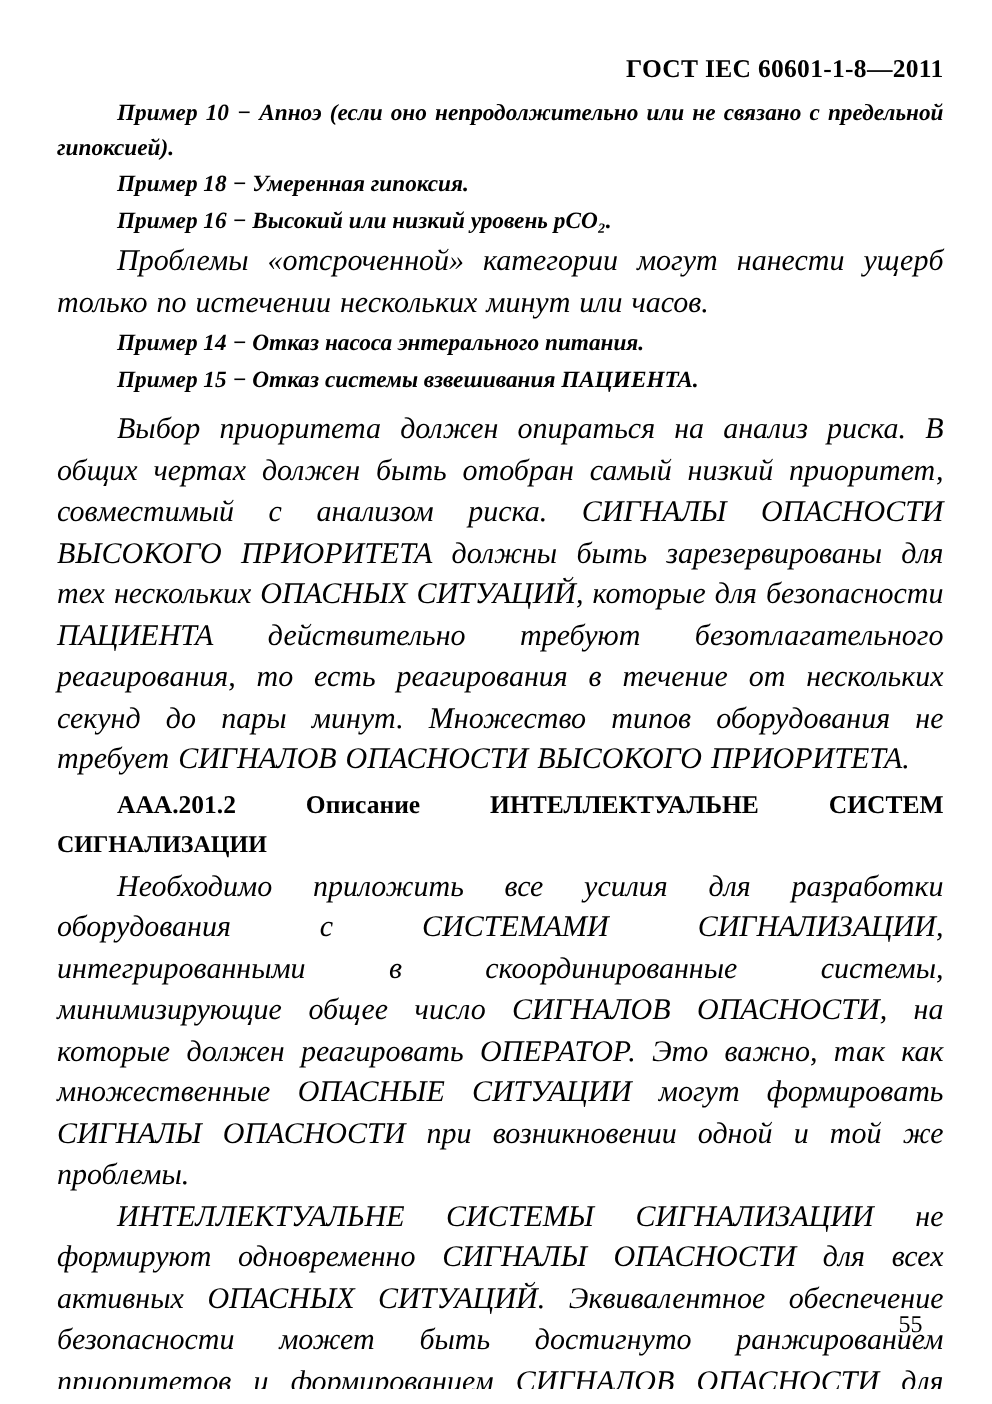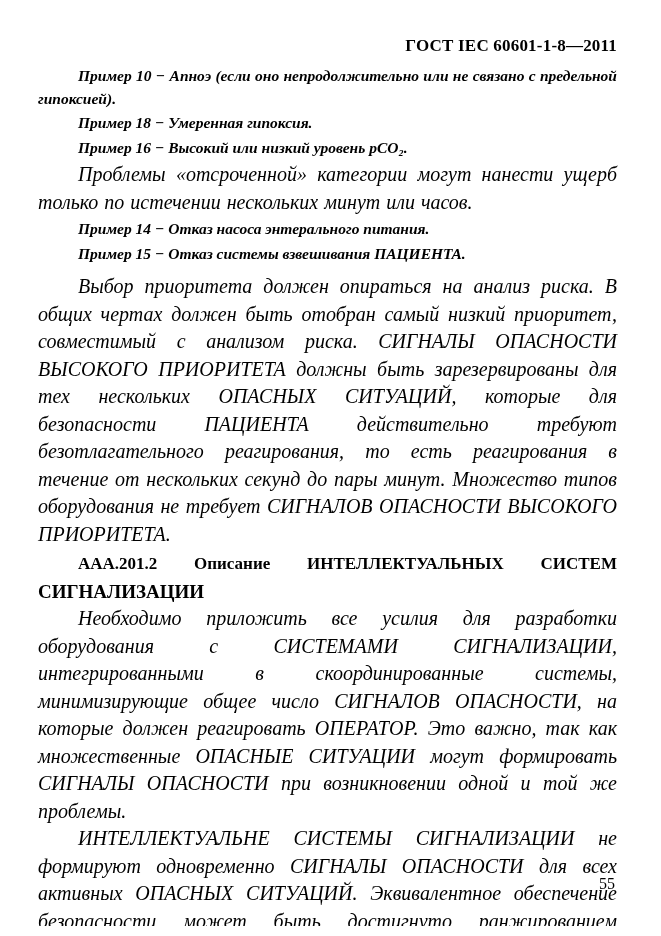--- a/index.html
+++ b/index.html
@@ -8,21 +8,21 @@
     background: #ffffff;
   }
   .page {
     position: relative;
     width: 661px;
     height: 926px;
     box-sizing: border-box;
     background: #ffffff;
     color: #000000;
     font-family: "Liberation Serif", "DejaVu Serif", serif;
-    padding: 36px 44px 0 38px;
+    padding: 36px 32px 0 38px;
     overflow: hidden;
   }
   .running-header {
     text-align: right;
     font-weight: bold;
     font-size: 17px;
     line-height: 20px;
     margin-bottom: 9px;
     letter-spacing: 0.2px;
   }
@@ -49,21 +49,21 @@
   .heading-line1 {
     font-size: 17px;
     line-height: 27.5px;
     font-weight: bold;
     text-indent: 40px;
     text-align: justify;
     text-align-last: justify;
     margin-top: 2px;
   }
   .heading-line2 {
-    font-size: 19px;
+    font-size: 16px;
     line-height: 27.5px;
     font-weight: bold;
   }
   .page-number {
     position: absolute;
     right: 46px;
     bottom: 34px;
     font-size: 16px;
     line-height: 16px;
   }
@@ -85,21 +85,21 @@
 
     <p class="body-para">Проблемы «отсроченной» категории могут нанести ущерб только по истечении нескольких минут или часов.</p>
 
 
     <p class="example">Пример 14 − Отказ насоса энтерального питания.</p>
 
     <p class="example">Пример 15 − Отказ системы взвешивания ПАЦИЕНТА.</p>
 
     <p class="body-para spaced-top">Выбор приоритета должен опираться на анализ риска. В общих чертах должен быть отобран самый низкий приоритет, совместимый с анализом риска. СИГНАЛЫ ОПАСНОСТИ ВЫСОКОГО ПРИОРИТЕТА должны быть зарезервированы для тех нескольких ОПАСНЫХ СИТУАЦИЙ, которые для безопасности ПАЦИЕНТА действительно требуют безотлагательного реагирования, то есть реагирования в течение от нескольких секунд до пары минут. Множество типов оборудования не требует СИГНАЛОВ ОПАСНОСТИ ВЫСОКОГО ПРИОРИТЕТА.</p>
 
-    <p class="heading-line1">ААА.201.2 Описание ИНТЕЛЛЕКТУАЛЬНЫХ СИСТЕМ</p>
+    <p class="heading-line1">ААА.201.2 Описание ИНТЕЛЛЕКТУАЛЬНЕ СИСТЕМ</p>
 
     <p class="heading-line2">СИГНАЛИЗАЦИИ</p>
 
     <p class="body-para">Необходимо приложить все усилия для разработки оборудования с СИСТЕМАМИ СИГНАЛИЗАЦИИ, интегрированными в скоординированные системы, минимизирующие общее число СИГНАЛОВ ОПАСНОСТИ, на которые должен реагировать ОПЕРАТОР. Это важно, так как множественные ОПАСНЫЕ СИТУАЦИИ могут формировать СИГНАЛЫ ОПАСНОСТИ при возникновении одной и той же проблемы.</p>
 
     <p class="body-para cont">ИНТЕЛЛЕКТУАЛЬНЕ СИСТЕМЫ СИГНАЛИЗАЦИИ не формируют одновременно СИГНАЛЫ ОПАСНОСТИ для всех активных ОПАСНЫХ СИТУАЦИЙ. Эквивалентное обеспечение безопасности может быть достигнуто ранжированием приоритетов и формированием СИГНАЛОВ ОПАСНОСТИ для подгруппы текущих активных ОПАСНЫХ СИТУАЦИЙ. Когда одновременно</p>
 
   </div>
 
   <div class="page-number">55</div>

